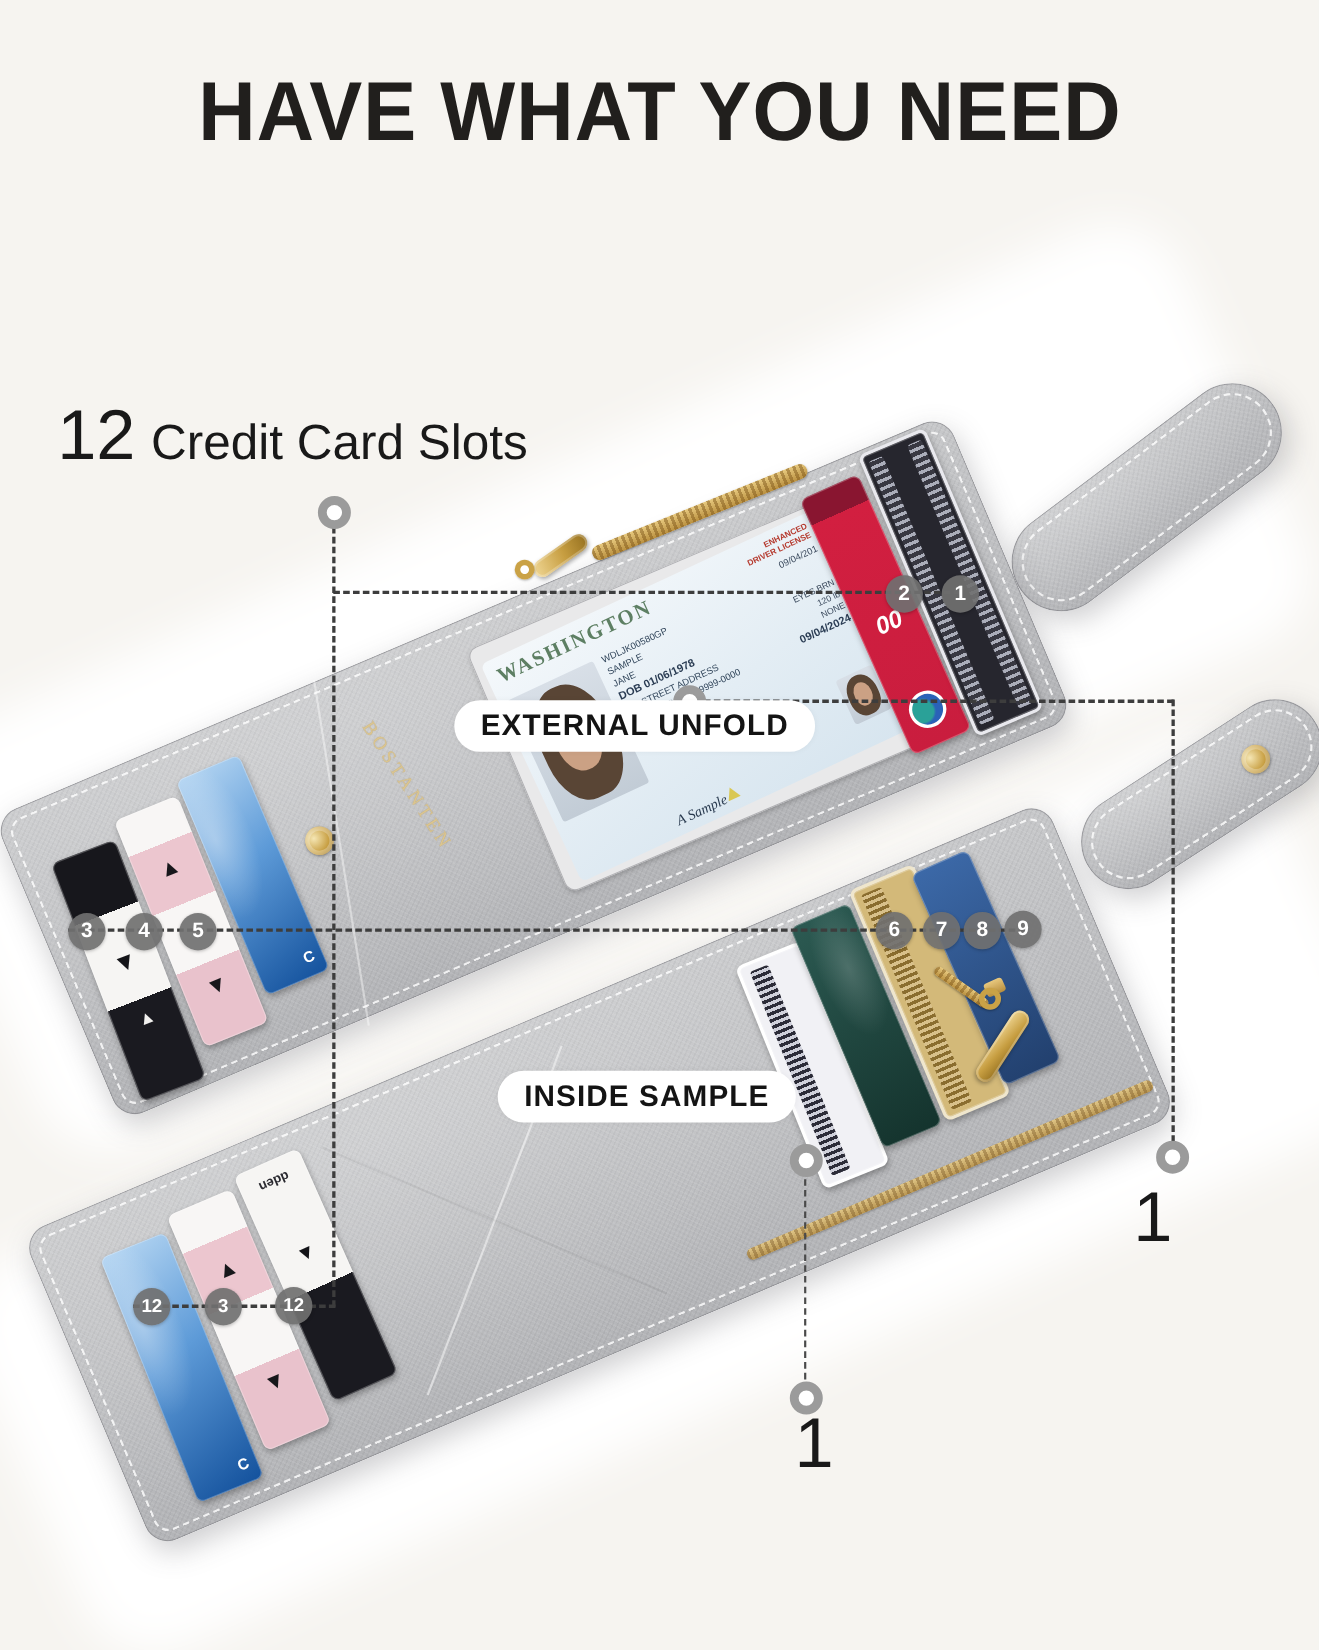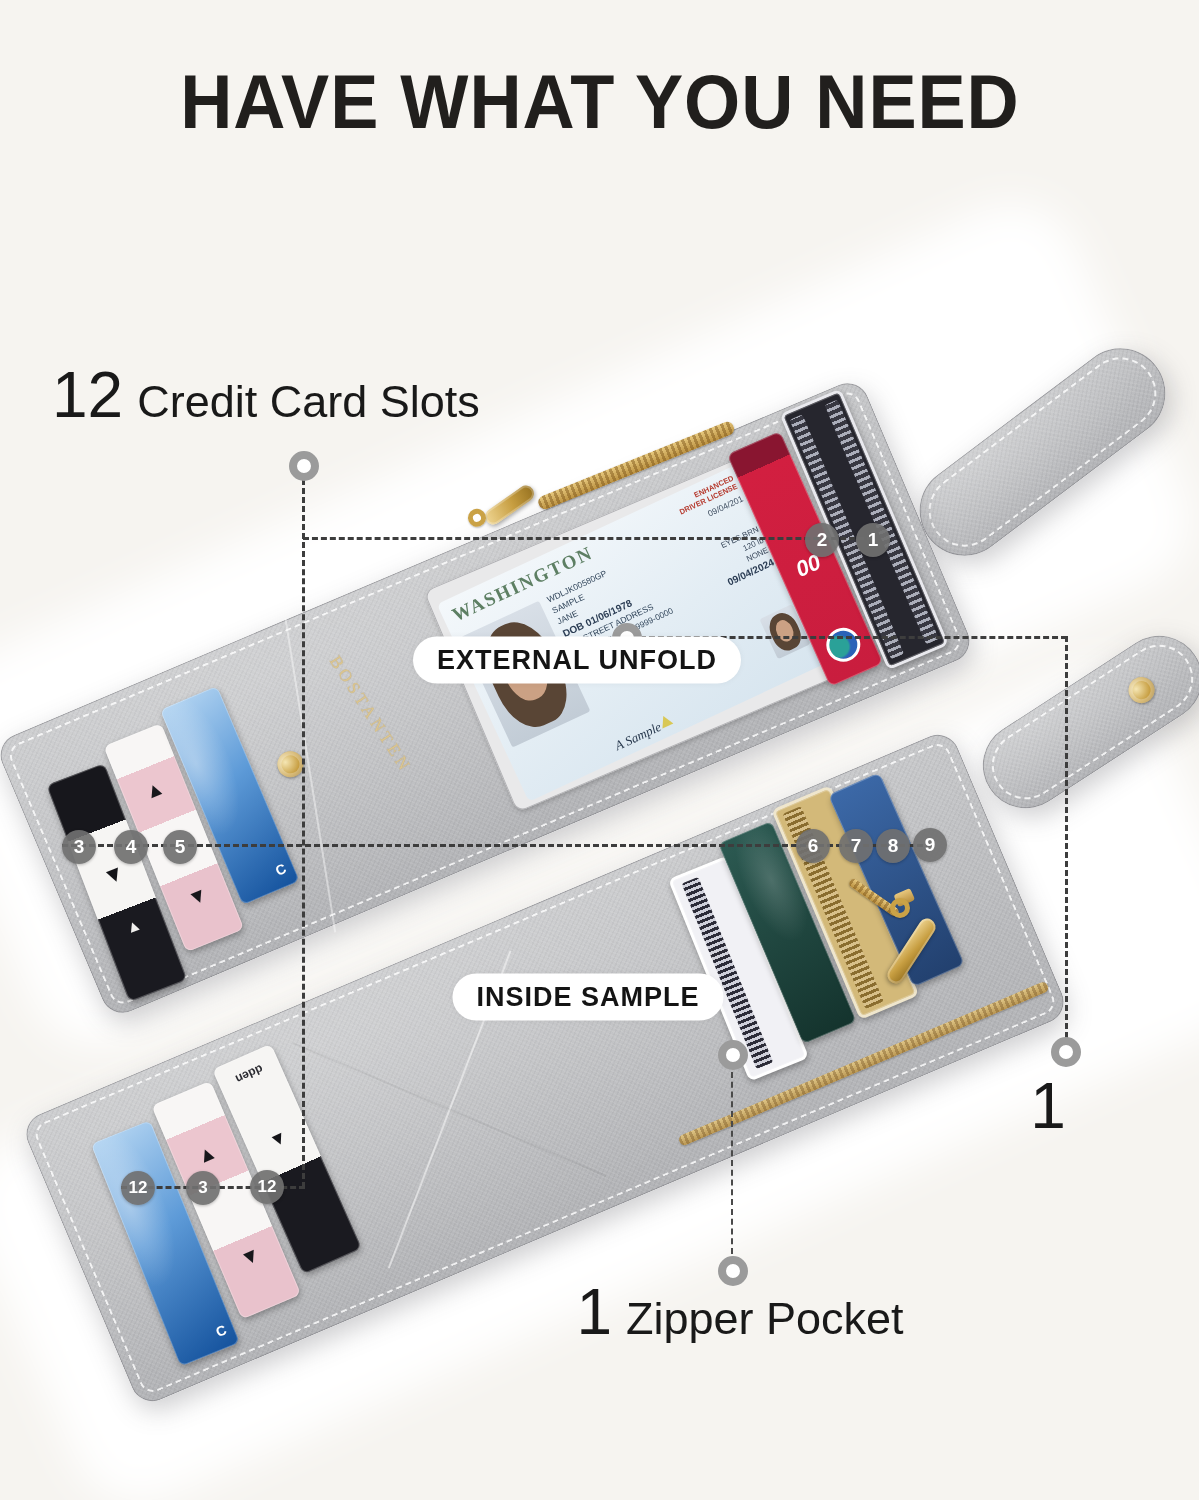--- a/index.html
+++ b/index.html
@@ -315,14 +315,13 @@
 <div class="abs pill" style="left:577px;top:660px;">EXTERNAL UNFOLD</div>
 
 <div class="abs pill" style="left:588px;top:997px;">INSIDE SAMPLE</div>
 
 <div class="abs count-label" style="left:1048px;top:1106px;transform:translate(-50%,-50%);">
   <span class="num">1</span>
 </div>
 
 <div class="abs count-label" style="left:740px;top:1312px;transform:translate(-50%,-50%);">
   <span class="num">1</span>
-  <span class="txt">Zipper Pocket</span>
 </div>
 
 </body></html>

